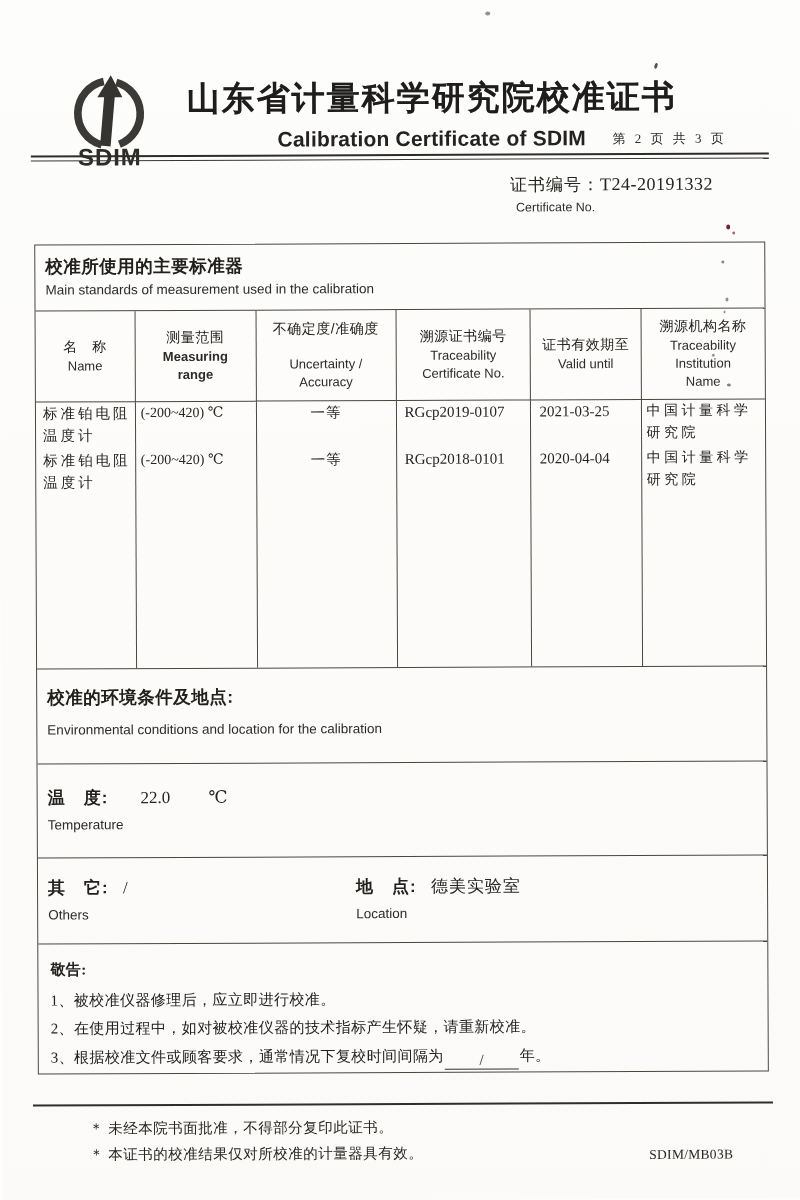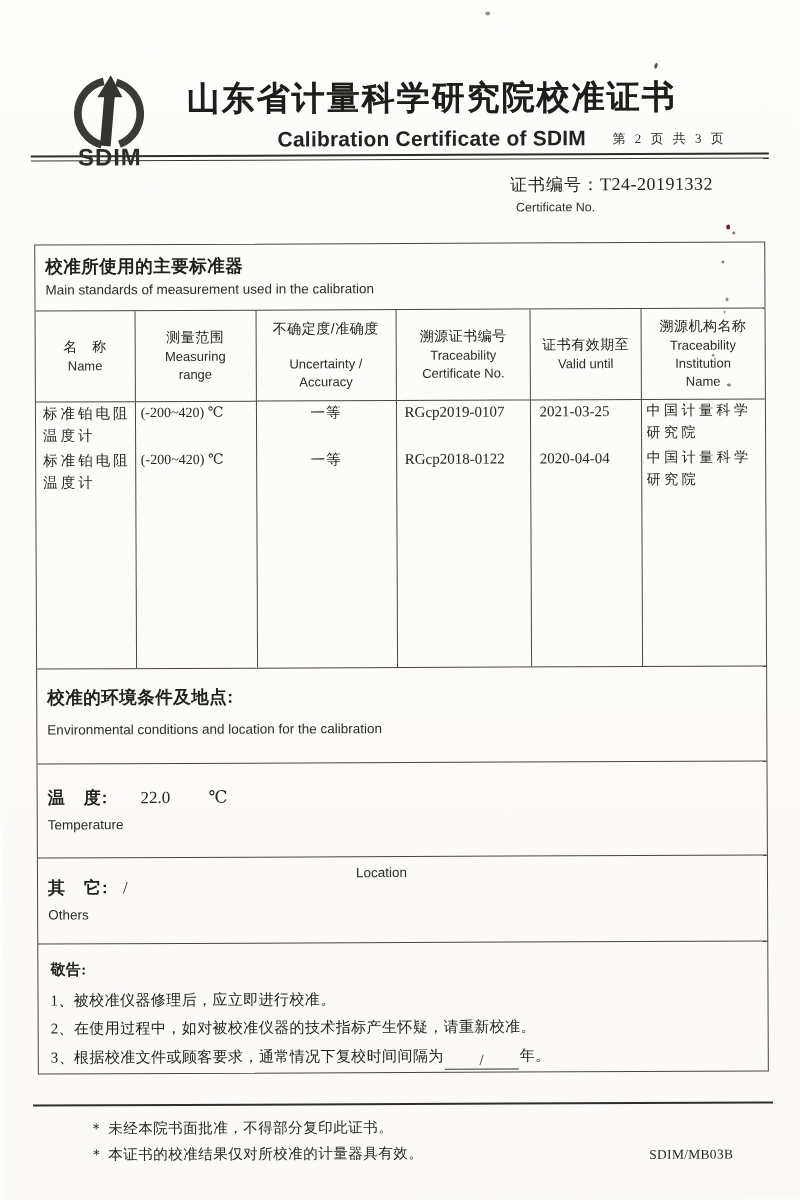--- a/index.html
+++ b/index.html
@@ -152,21 +152,21 @@
             <col style="width:17.0%">
         </colgroup>
         <tbody>
             <tr class="hd">
           <th>
             <div class="hd-cn">名　称</div>
             <div class="hd-en">Name</div>
           </th>
           <th>
             <div class="hd-cn">测量范围</div>
-            <div class="hd-en" style="width:76px;margin:1px auto 0;">Measuring range</div>
+            <div class="hd-en" style="width:76px;margin:1px auto 0;font-weight:bold;">Measuring range</div>
           </th>
           <th>
             <div class="hd-cn">不确定度/准确度</div>
             <div class="hd-en" style="width:96px;margin:17px auto 0;">Uncertainty / Accuracy</div>
           </th>
           <th>
             <div class="hd-cn">溯源证书编号</div>
             <div class="hd-en" style="width:105px;margin:1px auto 0;">Traceability Certificate No.</div>
           </th>
           <th>
@@ -186,21 +186,21 @@
           <td class="cell c-range">
             <div class="entry">(-200~420) ℃</div>
             <div class="entry">(-200~420) ℃</div>
           </td>
           <td class="cell c-unc">
             <div class="entry">一等</div>
             <div class="entry">一等</div>
           </td>
           <td class="cell c-cert">
             <div class="entry">RGcp2019-0107</div>
-            <div class="entry">RGcp2018-0122</div>
+            <div class="entry">RGcp2018-0101</div>
           </td>
           <td class="cell c-valid">
             <div class="entry">2021-03-25</div>
             <div class="entry">2020-04-04</div>
           </td>
           <td class="cell c-inst">
             <div class="entry">中国计量科学研究院</div>
             <div class="entry">中国计量科学研究院</div>
           </td>
         </tr>
@@ -226,20 +226,24 @@
 
     <div class="sec row-pair sec-others">
       <div class="pair-grp grp-left">
         <div class="pair-line">
           <span class="pair-label">其　它:</span>
           <span class="pair-val" style="margin-left:10px;">/</span>
         </div>
         <div class="pair-en">Others</div>
       </div>
       <div class="pair-grp grp-right">
+        <div class="pair-line">
+          <span class="pair-label">地　点:</span>
+          <span class="pair-val" style="margin-left:10px;letter-spacing:1px;">德美实验室</span>
+        </div>
         <div class="pair-en">Location</div>
       </div>
     </div>
 
     <div class="sec sec-notice">
       <div class="notice-title notice-line">敬告:</div>
       <div class="notice-line">1、被校准仪器修理后，应立即进行校准。</div>
       <div class="notice-line">2、在使用过程中，如对被校准仪器的技术指标产生怀疑，请重新校准。</div>
       <div class="notice-line">
         <span>3、根据校准文件或顾客要求，通常情况下复校时间间隔为</span><span class="uline"><span>/</span></span><span>年。</span>

